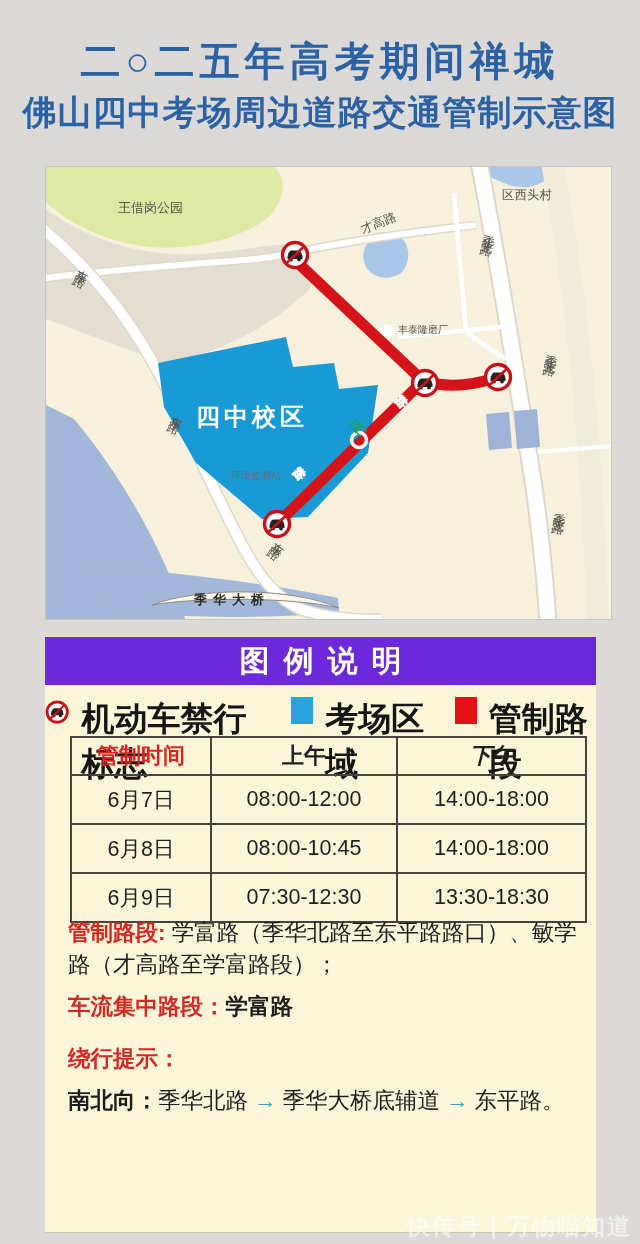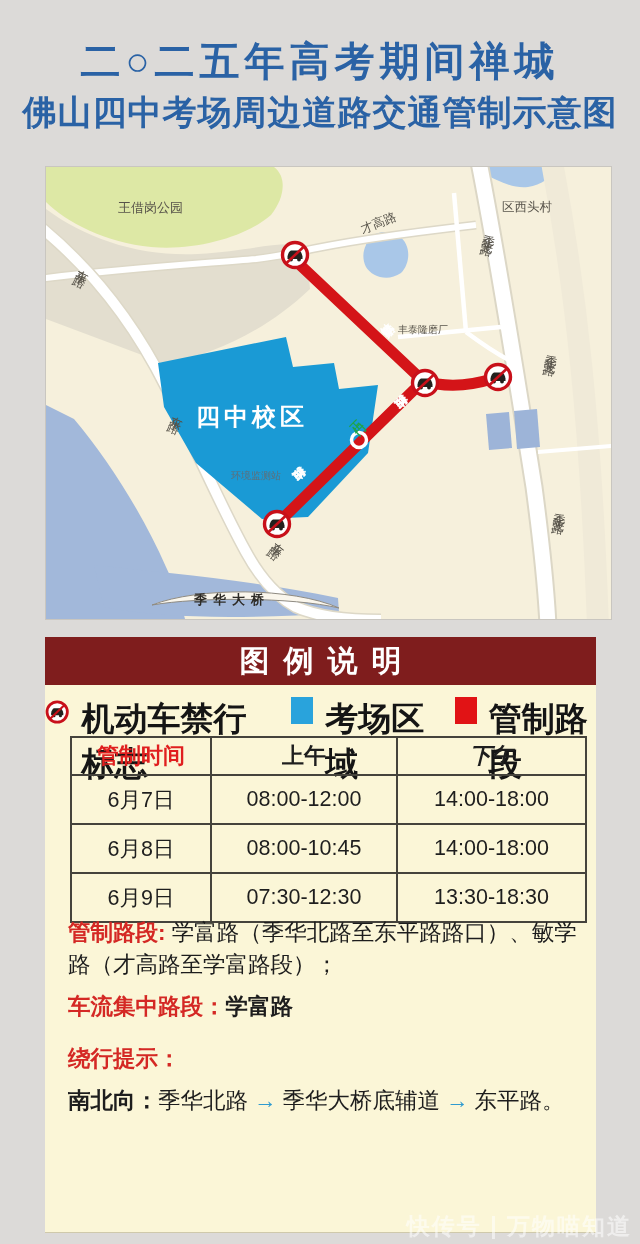--- a/index.html
+++ b/index.html
@@ -24,21 +24,21 @@
   .school-label{color:#ffffff;font-weight:bold;font-size:24px;letter-spacing:4px;}
   .station-label{color:#5f6e78;font-size:10px;}
   .gate-label{color:#1ea44a;font-weight:bold;font-size:11.5px;}
   .bridge-label{color:#2e2b26;font-size:13px;letter-spacing:6px;font-weight:bold;}
   
   .panel{
     position:absolute;left:45px;top:637px;width:551px;height:595px;
     background:#fbf6d7;border-bottom:1px solid #cfc9ab;
   }
   .panel-header{
-    position:absolute;left:0;top:0;width:100%;height:48px;background:#7f1d1d;
+    position:absolute;left:0;top:0;width:100%;height:48px;background:#6d28d9;
     color:#ffffff;font-size:30px;font-weight:bold;letter-spacing:14px;
     display:flex;align-items:center;justify-content:center;text-indent:14px;
   }
   .legend-row{
     position:absolute;left:0;top:60px;width:100%;height:36px;
     display:flex;align-items:flex-start;justify-content:center;gap:12px;
     color:#151515;font-size:33px;font-weight:bold;
   }
   .swatch{width:27px;height:27px;display:inline-block;}
   .legend-icon{width:30px;height:30px;}
@@ -129,21 +129,21 @@
 
     <path d="M106,438 C152,420 246,420 293,441 C246,430 152,430 106,438 Z" fill="#faf6ec" stroke="#8f8b82" stroke-width="1"></path>
 
     <use href="#noentry" transform="translate(249,88)"></use>
     <use href="#noentry" transform="translate(379,216)"></use>
     <use href="#noentry" transform="translate(452,210)"></use>
     <use href="#noentry" transform="translate(231,357)"></use>
   </svg>
 
   <div class="mlabel" style="left:72px;top:32px;font-size:13px;">王借岗公园</div>
-  <div class="mlabel" style="left:456px;top:32px;">区西头村</div>
+  <div class="mlabel" style="left:456px;top:20px;">区西头村</div>
   <div class="mlabel" style="left:314px;top:48px;transform:rotate(-22deg);">才高路</div>
   <div class="mlabel v" style="left:436px;top:58px;transform:rotate(14deg);">季华北路</div>
   <div class="mlabel v" style="left:498px;top:178px;transform:rotate(12deg);">季华北路</div>
   <div class="mlabel v" style="left:506px;top:336px;transform:rotate(10deg);">季华北路</div>
   <div class="mlabel" style="left:352px;top:156px;font-size:10px;">丰泰隆磨厂</div>
   <div class="mlabel v" style="left:32px;top:94px;transform:rotate(26deg);">东平路</div>
   <div class="mlabel v" style="left:126px;top:240px;transform:rotate(24deg);">东平路</div>
   <div class="mlabel v" style="left:230px;top:368px;transform:rotate(38deg);">东平路</div>
   <div class="mlabel school-label" style="left:150px;top:234px;">四中校区</div>
   <div class="mlabel station-label" style="left:185px;top:302px;">环境监测站</div>

